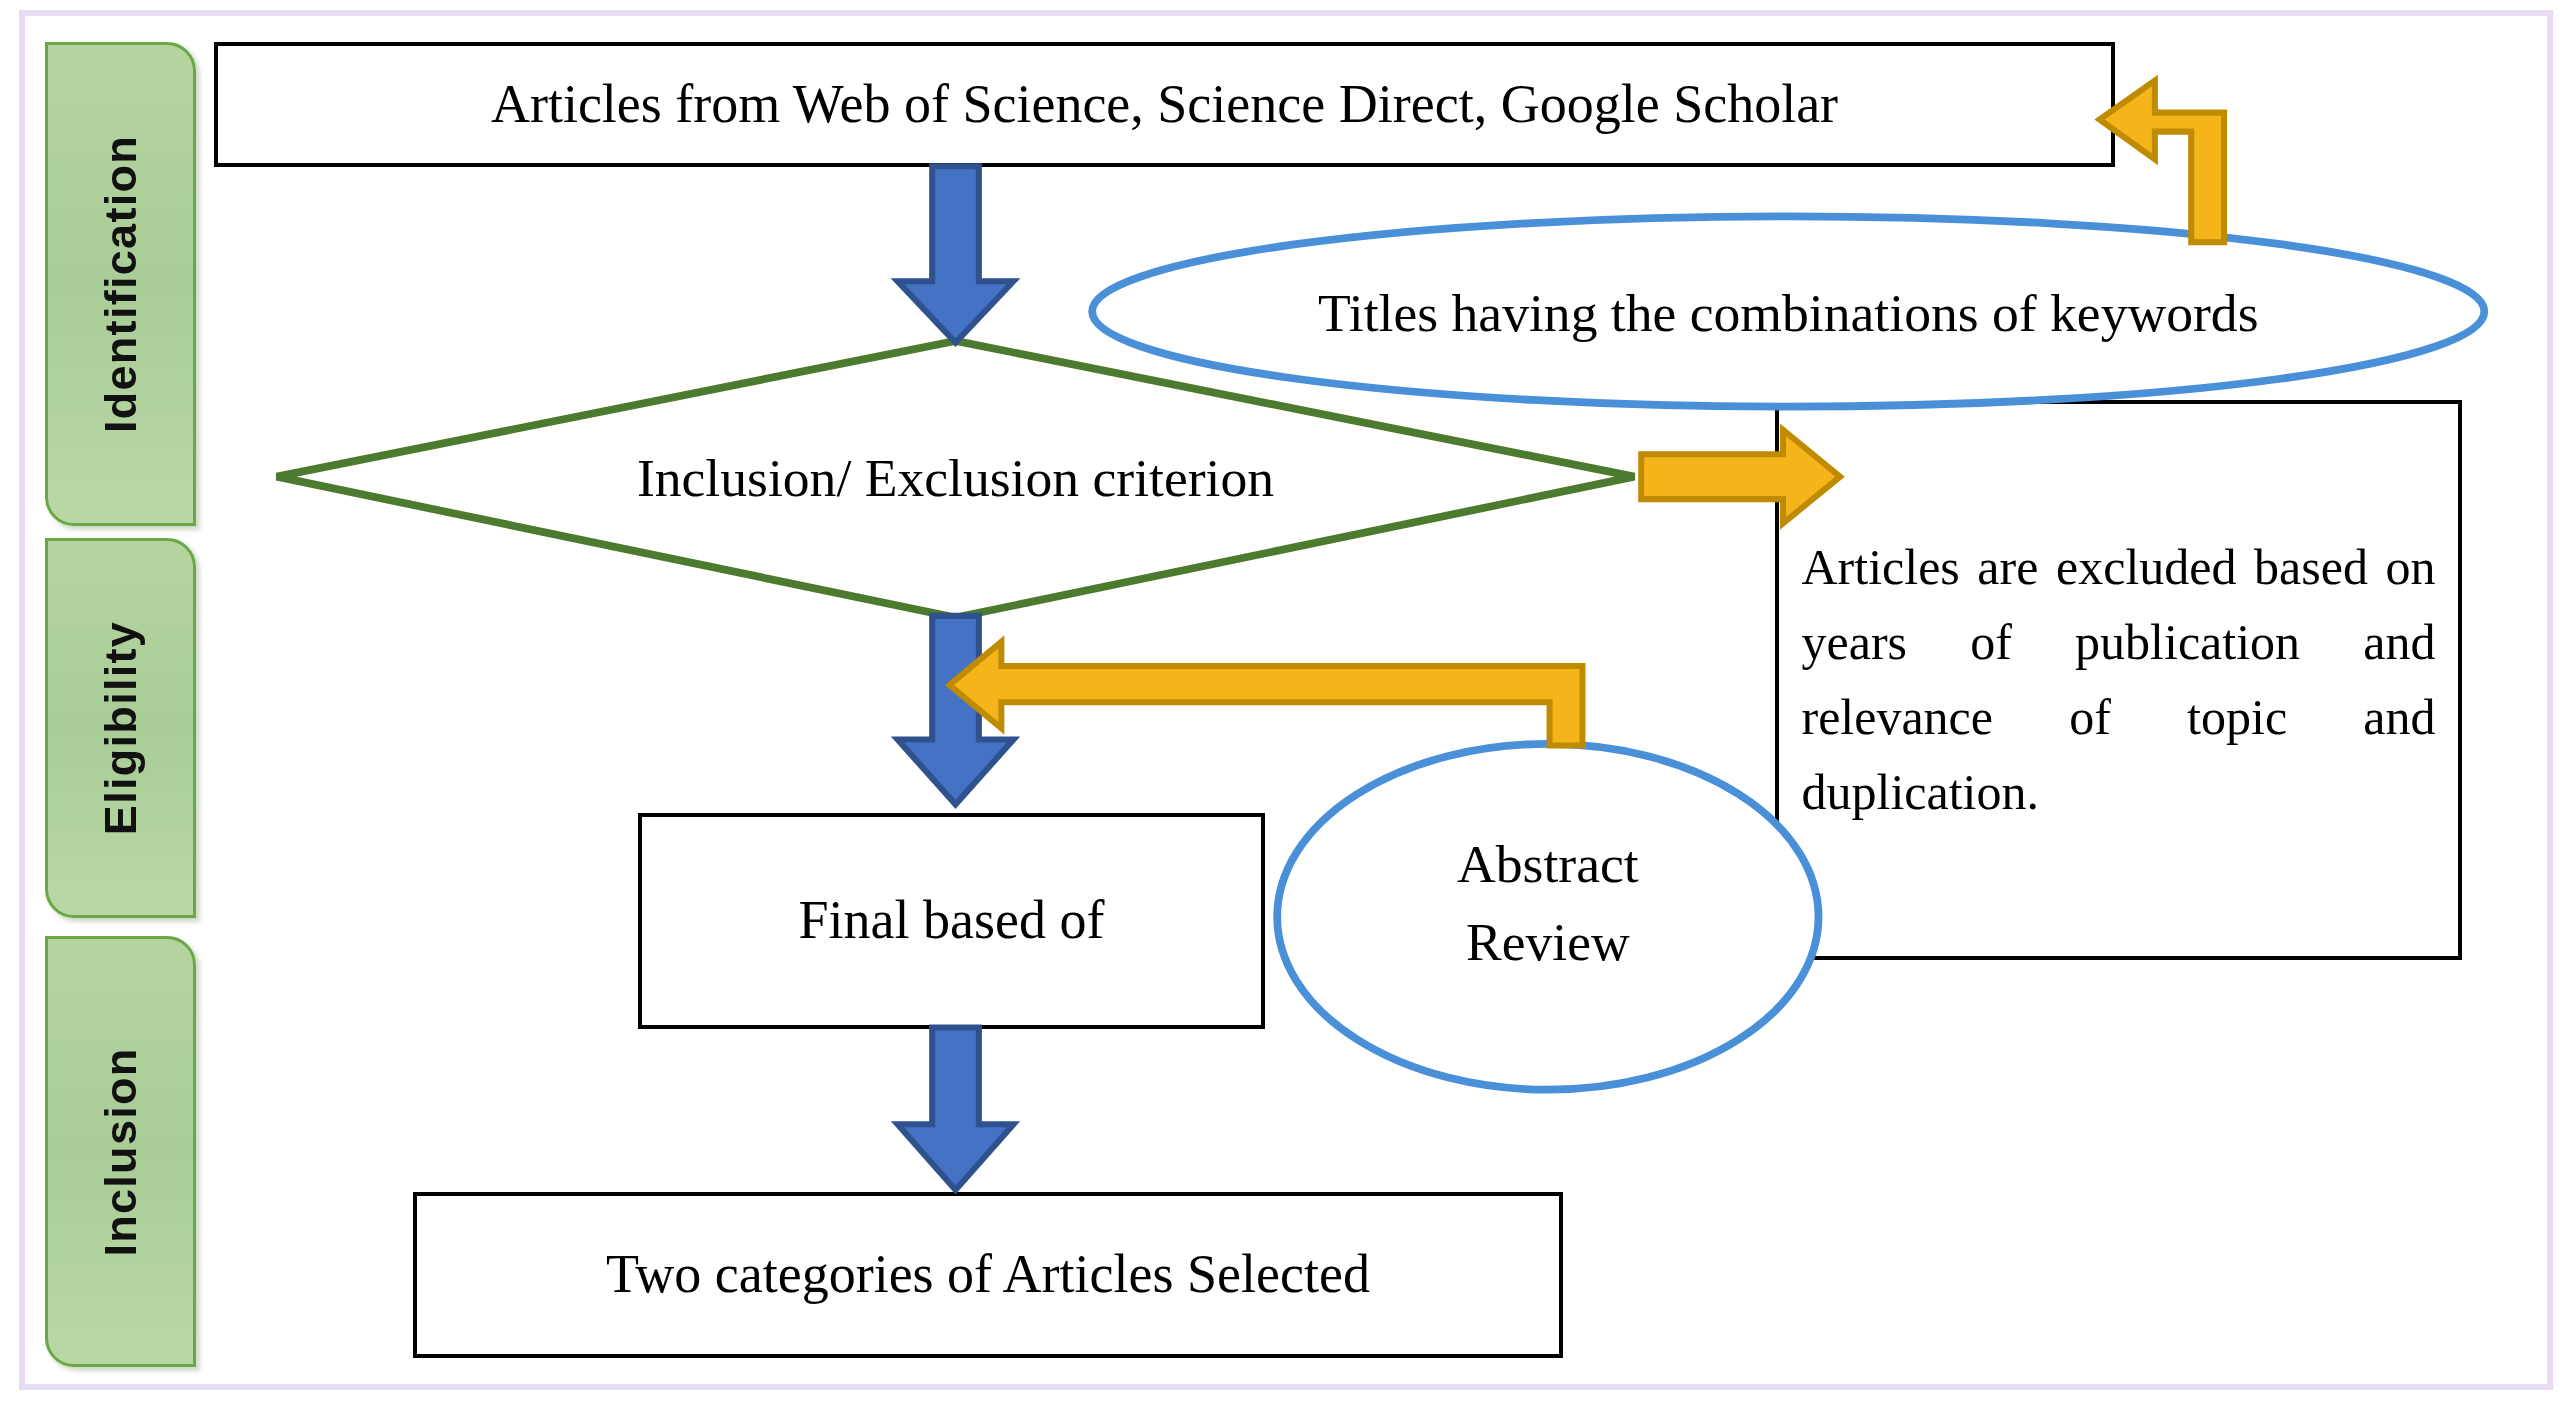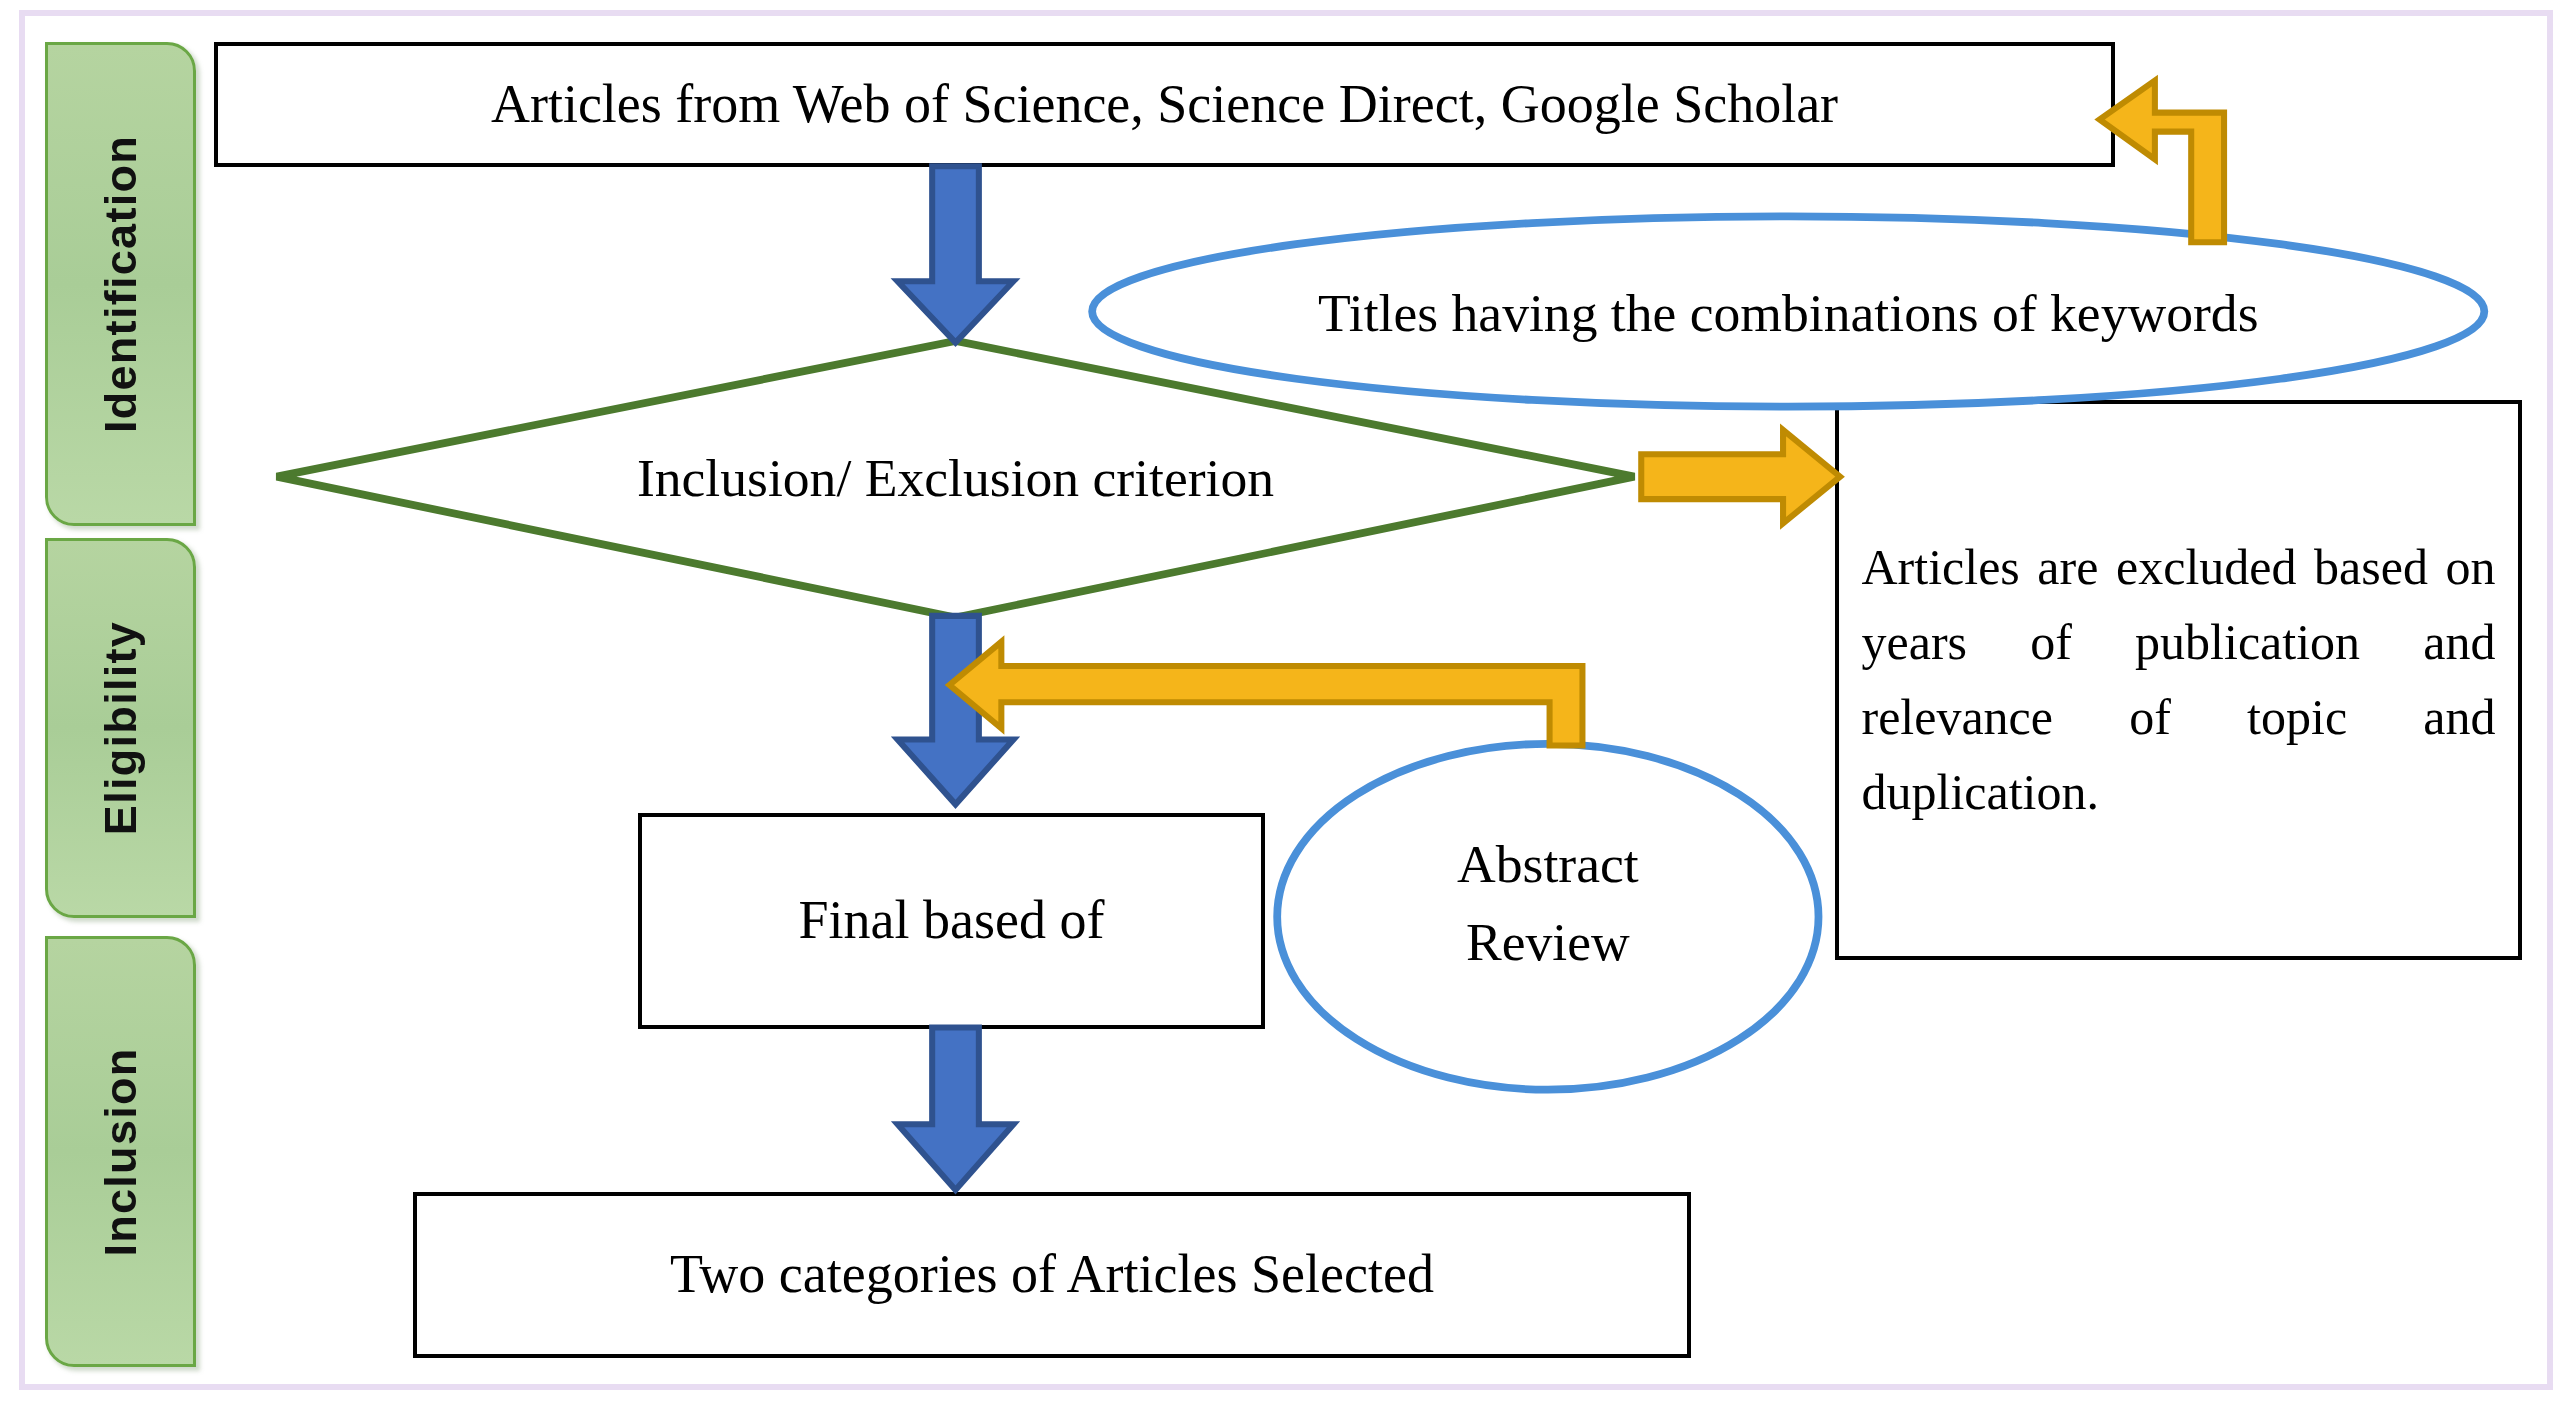--- a/index.html
+++ b/index.html
@@ -110,31 +110,31 @@
   </div>
 
   <div class="phase-tab" style="left:45px; top:936px; width:151px; height:431px;">
     <span class="vlabel">Inclusion</span>
   </div>
 
   <div class="proc-box" style="left:214px; top:42px; width:1901px; height:125px;">
     <span class="btext">Articles from Web of Science, Science Direct, Google Scholar</span>
   </div>
 
-  <div class="proc-box justify" style="left:1835px; top:400px; width:687px; height:560px;">
+  <div class="proc-box justify" style="left:1775px; top:400px; width:687px; height:560px;">
     <span class="btext">Articles are excluded based on years of publication and relevance of topic and duplication.</span>
   </div>
 
   <div class="proc-box" style="left:638px; top:813px; width:627px; height:216px;">
     <span class="btext">
       <span>Final based of</span><br>
     </span>
   </div>
 
-  <div class="proc-box" style="left:413px; top:1192px; width:1278px; height:166px;">
+  <div class="proc-box" style="left:413px; top:1192px; width:1150px; height:166px;">
     <span class="btext">Two categories of Articles Selected</span>
   </div>
 
   <svg class="overlay" viewBox="0 0 2979 1629">
 
     <g style="pointer-events:auto;">
       <ellipse cx="2068" cy="360" rx="805" ry="110" fill="#ffffff" stroke="#4a90d9" stroke-width="9"></ellipse>
       <text class="ellipse-label" x="2068" y="383" text-anchor="middle">Titles having the combinations of keywords</text>
     </g>
 

